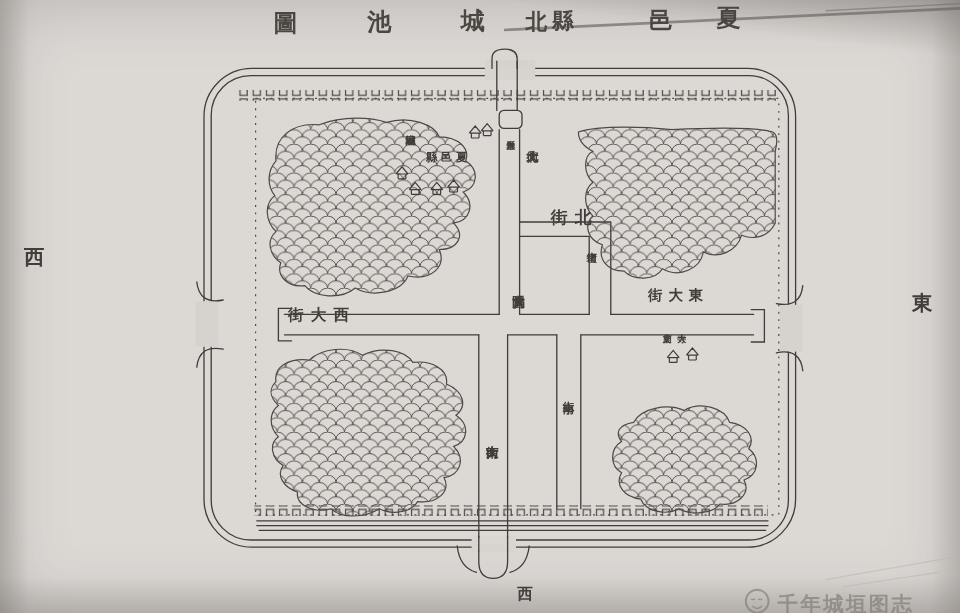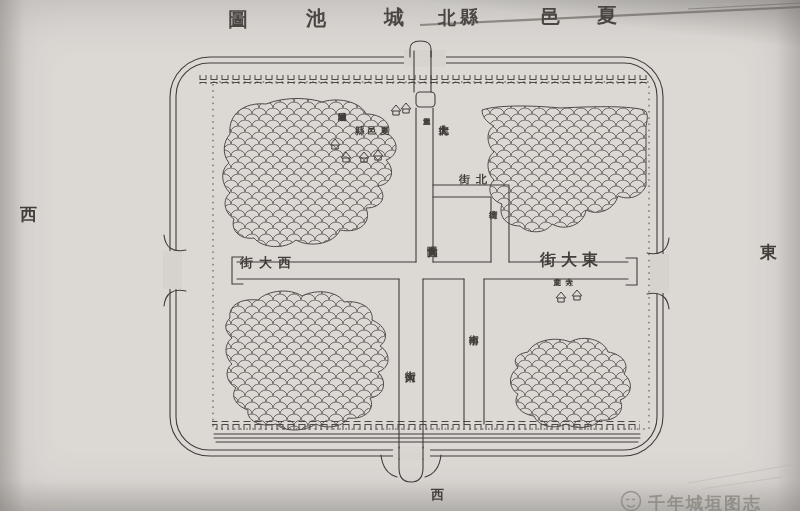--- a/index.html
+++ b/index.html
@@ -10,21 +10,21 @@
       linear-gradient(90deg, rgba(108,103,98,.28) 0, rgba(108,103,98,0) 3%),
       linear-gradient(270deg, rgba(108,103,98,.20) 0, rgba(108,103,98,0) 3%),
       linear-gradient(0deg, rgba(108,103,98,.24) 0, rgba(108,103,98,0) 6%),
       radial-gradient(130% 130% at 50% 45%, #dcd9d5 55%, #ccc9c5 100%),
       #d7d4d0;
     font-family:"DejaVu Serif", serif;
   }
   #scene{position:absolute; inset:0; filter:blur(.3px);}
   svg{position:absolute; left:0; top:0;}
   .ln{fill:none; stroke:#403d3a; stroke-width:1.1; stroke-linecap:round;}
-  .lbl{position:absolute; color:#413e3a; font-weight:700; line-height:1.02; white-space:nowrap;font-family:Liberation Mono, monospace;}
+  .lbl{position:absolute; color:#413e3a; font-weight:700; line-height:1.02; white-space:nowrap;}
   .v{writing-mode:vertical-rl; text-orientation:upright;}
   .tchar{position:absolute; font-size:20px; font-weight:700; color:#4a4642;}
   #watermark-text{
     position:absolute; left:648px; top:492px; font-size:17px; letter-spacing:2px;
     color:#9a9792; font-weight:700; font-family:"DejaVu Sans", sans-serif;
   }
   #vignette{position:absolute; inset:0; pointer-events:none;
     box-shadow:inset 0 0 55px rgba(90,86,82,.30);}
 </style>
 </head>
@@ -155,24 +155,24 @@
       <span class="tchar" style="left:597px;top:2px">夏</span>
     </div>
 
     <div class="lbl" style="left:20px;top:207px;font-size:17px">西</div>
     <div class="lbl" style="left:760px;top:245px;font-size:17px">東</div>
     <div class="lbl" style="left:431px;top:489px;font-size:13px">西</div>
 
     <div class="lbl v" style="left:437px;top:117px;font-size:10px">北大街</div>
     <div class="lbl v" style="left:422px;top:112px;font-size:7px">縣大堂</div>
     <div class="lbl v" style="left:426px;top:238px;font-size:10.5px">大隅首</div>
-    <div class="lbl" style="left:459px;top:175px;font-size:11px;letter-spacing:6px">街北</div>
+    <div class="lbl" style="left:459px;top:175px;font-size:14px;letter-spacing:6px">街北</div>
     <div class="lbl v" style="left:488px;top:203px;font-size:8.5px">壇街</div>
     <div class="lbl" style="left:240px;top:257px;font-size:13px;letter-spacing:6px">街大西</div>
-    <div class="lbl" style="left:540px;top:253px;font-size:16px;letter-spacing:5px">街大東</div>
+    <div class="lbl" style="left:540px;top:240px;font-size:12px;letter-spacing:5px">街大東</div>
     <div class="lbl v" style="left:404px;top:363px;font-size:10.5px">南大街</div>
     <div class="lbl v" style="left:468px;top:327px;font-size:9.5px">小南街</div>
 
     <div class="lbl v" style="left:337px;top:105px;font-size:8.5px">城隍廟</div>
     <div class="lbl" style="left:355px;top:127px;font-size:9.5px;letter-spacing:3px">縣邑夏</div>
     <div class="lbl v" style="left:552px;top:272px;font-size:7.5px">文廟</div>
     <div class="lbl v" style="left:564px;top:272px;font-size:7.5px">大寺</div>
 
     <div id="watermark-text">千年城垣图志</div>
   </div>

